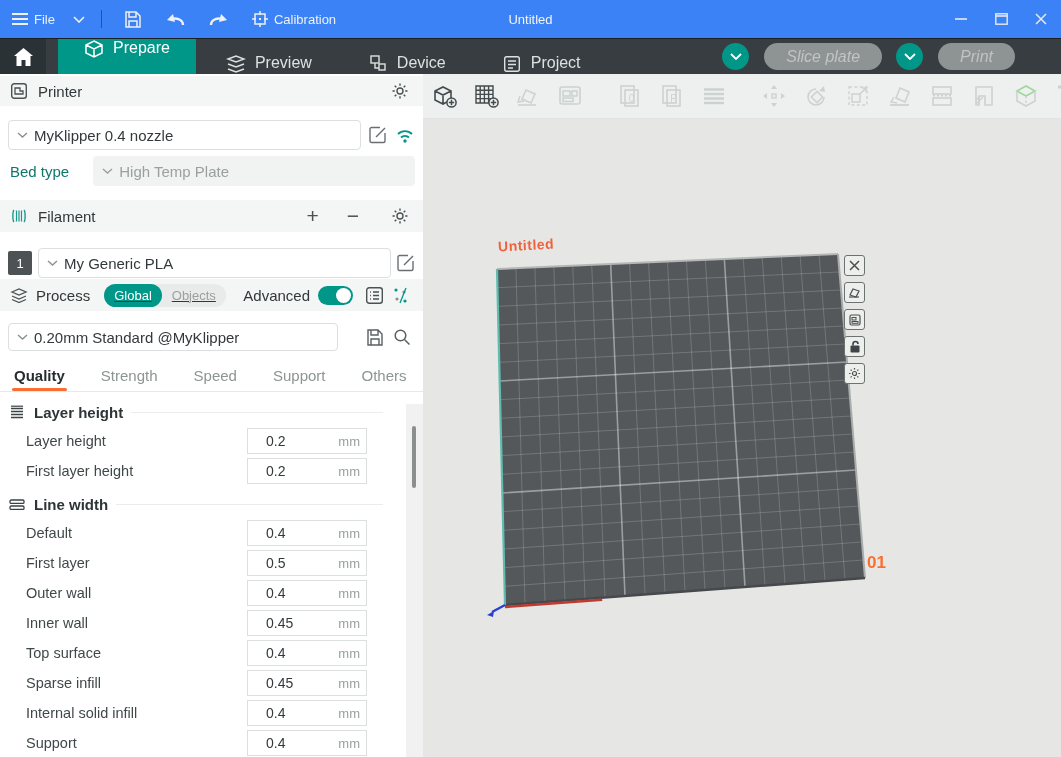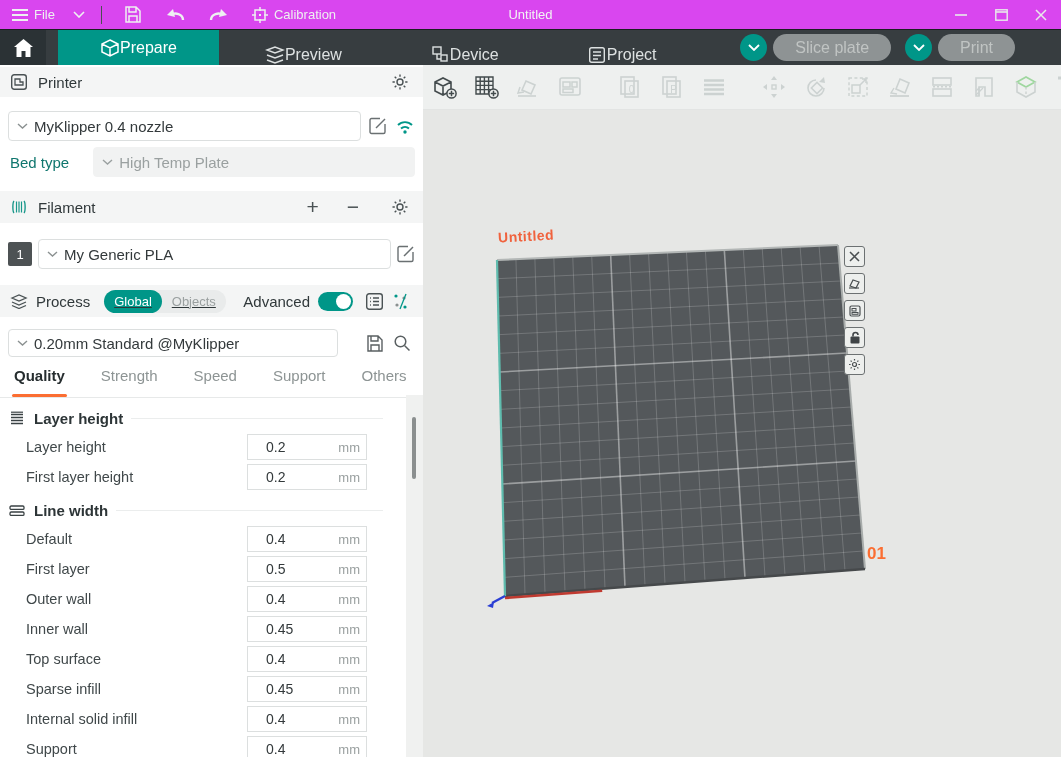--- a/index.html
+++ b/index.html
@@ -1,38 +1,38 @@
 <!DOCTYPE html>
 <html><head>
 <meta charset="utf-8">
 <style>
   * { margin:0; padding:0; box-sizing:border-box; }
   html,body { width:1061px; height:757px; overflow:hidden;
     font-family:"Liberation Sans", sans-serif; background:#e6e7e5; }
 
   
-  .titlebar { height:30px; background:#d946ef; display:flex; align-items:center;
+  .titlebar { height:39px; background:#3b82f6; display:flex; align-items:center;
     color:#eef1f1; font-size:13px; position:relative; border-bottom:1px solid #1b1f21;}
   .tb-left { display:flex; align-items:center; gap:10px; padding-left:12px; }
   .tb-item { display:flex; align-items:center; gap:6px; cursor:default; }
   .tb-sep { width:1px; height:18px; background:#4a5052; margin:0 6px; }
   .tb-title { position:absolute; left:0; right:0; text-align:center; font-size:13px; color:#f2f4f4; pointer-events:none;}
   .tb-right { margin-left:auto; display:flex; height:33px; }
   .winbtn { width:40px; height:33px; display:flex; align-items:center; justify-content:center; color:#e8eaea;}
   .icon { display:inline-flex; align-items:center; justify-content:center; }
   svg { display:block; }
 
   
   .tabbar { height:35px; background:#373d40; display:flex; align-items:stretch; }
   .home-tile { width:46px; background:#2b3235; display:flex; align-items:center; justify-content:center; }
-  .main-tab { display:flex; align-items:center; padding:0 42px; color:#dde1e1; font-size:16px; }
+  .main-tab { display:flex; align-items:flex-start; gap:9px; padding:0 26px; color:#dde1e1; font-size:16px; }
   .main-tab.active { background:#009688; color:#fff; margin-left:12px; }
   .main-tab + .main-tab { margin-left:4px;margin-top:15px; }
   .tab-actions { margin-left:auto; display:flex; align-items:center; gap:14px; padding-right:46px; }
-  .splitbtn { display:flex; align-items:center; gap:6px; }
+  .splitbtn { display:flex; align-items:center; gap:15px;font-style:italic; }
   .splitbtn .drop { width:27px; height:27px; border-radius:50%; background:#009688;
      display:flex; align-items:center; justify-content:center; }
   .splitbtn .pill { height:27px; border-radius:14px; background:#8e9394; color:#c0c4c3;
      font-size:16px; display:flex; align-items:center; justify-content:center; padding:0 22px; }
 
   
   .main { display:flex; height:733px; }
   .sidebar { width:423px; background:#fff; position:relative; flex:none; overflow:hidden; }
 
   .sec-head { height:30px; background:#f4f5f5; display:flex; align-items:center;
@@ -55,21 +55,21 @@
   .scope { display:flex; align-items:center; background:#e9ebeb; border-radius:12px; height:23px;text-decoration:underline; }
   .scope .seg { font-size:13px; padding:0 10px; height:23px; display:flex; align-items:center; border-radius:12px; color:#9aa0a0;}
   .scope .seg.on { background:#009688; color:#fff; }
 
   .toggle { width:35px; height:19px; border-radius:10px; background:#009688; position:relative; }
   .toggle::after { content:""; position:absolute; right:2px; top:2px; width:15px; height:15px;
     border-radius:50%; background:#fff; }
 
   .ptabs { display:flex; align-items:flex-end; gap:0; border-bottom:1px solid #e7e9e9;
     margin-top:12px; padding:0 14px; height:29px; }
-  .ptab { font-size:15px; color:#8d9494; padding:0 0 13px 0; margin-right:36px; position:relative; }
+  .ptab { font-size:15px; color:#8d9494; padding:0 0 7px 0; margin-right:36px; position:relative; }
   .ptab.active { color:#262d2f; font-weight:bold; }
   .ptab.active::after { content:""; position:absolute; left:-2px; right:-2px; bottom:0; height:3px;
     background:#fb6e32; border-radius:2px; }
 
   .settings { padding-top:6px; }
   .shead { height:28px; display:flex; align-items:center; gap:8px; padding-left:8px; padding-right:40px; }
   .shead .t { font-size:15px; font-weight:bold; color:#2d3537; white-space:nowrap; }
   .shead .line { flex:1; border-top:1px solid #ebeded; }
   .srow { height:30px; display:flex; align-items:center; padding-left:26px; }
   .slabel { font-size:14.5px; color:#40484a; }
@@ -321,21 +321,21 @@
         <span>My Generic PLA</span>
       </div>
       <span class="icon">
         <svg width="18" height="18" viewBox="0 0 18 18">
             <path d="M16 7v8a1.5 1.5 0 0 1-1.5 1.5h-12A1.5 1.5 0 0 1 1 15V3a1.5 1.5 0 0 1 1.5-1.5H11" fill="none" stroke="#6a7072" stroke-width="1.4"></path>
             <path d="M7 11l9-9" stroke="#6a7072" stroke-width="1.5"></path>
           </svg>
       </span>
     </div>
 
-    <div class="sec-head" style="margin-top:16px; height:32px; gap:8px">
+    <div class="sec-head" style="margin-top:1px; height:32px; gap:8px">
       <span class="icon">
         <svg width="18" height="16" viewBox="0 0 18 16">
             <path d="M2 5l7-3 7 3-7 3z M2 9l7 3 7-3 M2 12.5l7 3 7-3" fill="none" stroke="#4a5254" stroke-width="1.3"></path>
           </svg>
       </span>
       <span>Process</span>
       <div class="scope" style="margin-left:6px">
         <span class="seg on">Global</span>
         <span class="seg">Objects</span>
       </div>

